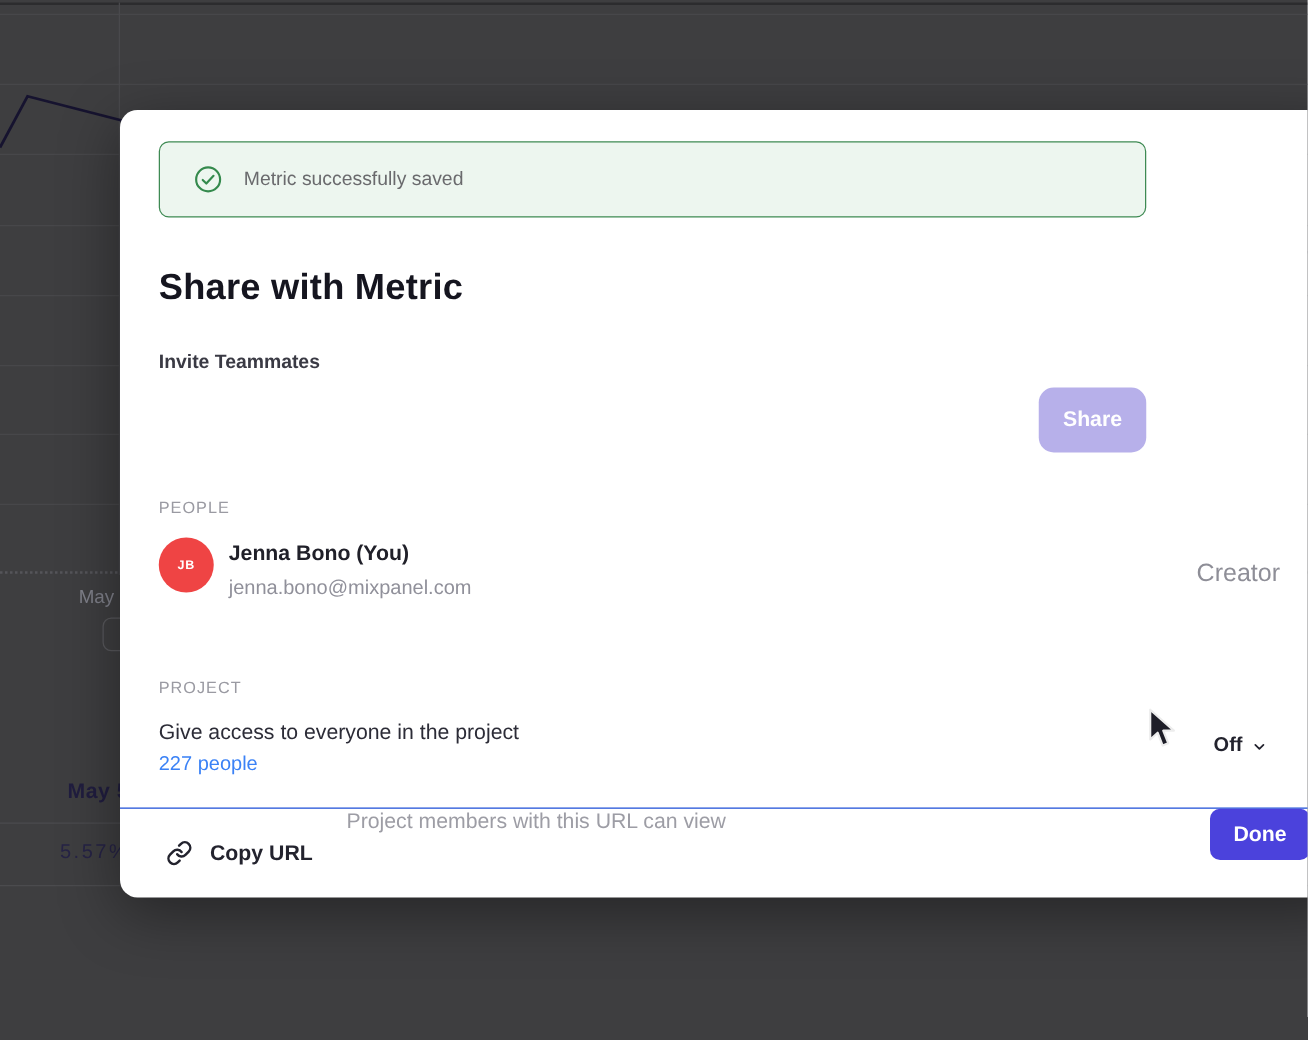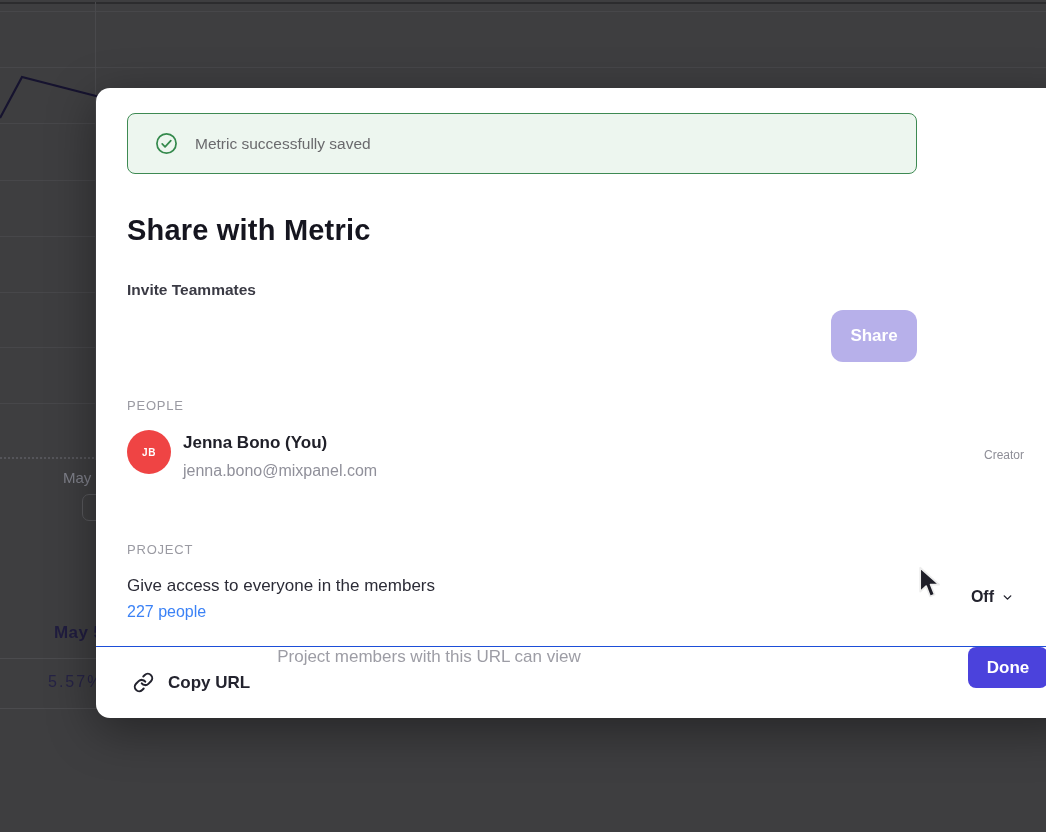--- a/index.html
+++ b/index.html
@@ -50,21 +50,21 @@
 
   .section-label { position:absolute; left:31px; font-size:13px; font-weight:500;
                    color:#9a9aa2; letter-spacing:.8px; }
   .lbl-people { top:310px; } .lbl-project { top:454px; }
 
   .avatar { position:absolute; left:31px; top:342px; width:44px; height:44px; border-radius:50%;
             background:#ef4444; color:#ffffff; font-size:10px; font-weight:700;
             display:flex; align-items:center; justify-content:center; letter-spacing:.5px; }
   .member-name  { position:absolute; left:87px; top:345px; font-size:17px; font-weight:700; color:#202029; }
   .member-email { position:absolute; left:87px; top:374px; font-size:16px; color:#90909a; }
-  .member-role  { position:absolute; right:56px; top:360px; font-size:12px; color:#8e8e97; }
+  .member-role  { position:absolute; right:56px; top:360px; font-size:20px; color:#8e8e97; }
 
   .project-title { position:absolute; left:31px; top:488px; font-size:17px; color:#2c2c37; }
   .project-sub   { position:absolute; left:31px; top:515px; font-size:16px; color:#3b82f6; }
   .project-toggle{ position:absolute; right:66px; top:500px; display:flex; align-items:center; gap:7px;
                    font-size:16px; font-weight:600; color:#23232e; cursor:pointer; }
 
   .footer { position:absolute; left:0; bottom:0; width:100%; height:72px;
             border-top:1px solid #1d4ed8; display:flex; 
             padding:0 32px 0 37px; }
   .copy-url { display:flex; align-items:center; gap:14px; color:#23232e;
@@ -132,21 +132,21 @@
 
   <div class="section-label lbl-people">PEOPLE</div>
 
   <div class="avatar">JB</div>
   <div class="member-name">Jenna Bono (You)</div>
   <div class="member-email">jenna.bono@mixpanel.com</div>
   <div class="member-role">Creator</div>
 
   <div class="section-label lbl-project">PROJECT</div>
 
-  <div class="project-title">Give access to everyone in the members</div>
+  <div class="project-title">Give access to everyone in the project</div>
   <div class="project-sub">227 people</div>
 
   <div class="project-toggle">
     <span>Off</span>
     <span>
       <svg width="13" height="13" viewBox="0 0 24 24" fill="none" stroke="#23232e" stroke-width="2.6" stroke-linecap="round" stroke-linejoin="round">
         <polyline points="6,9 12,15 18,9"></polyline>
       </svg>
     </span>
   </div>

